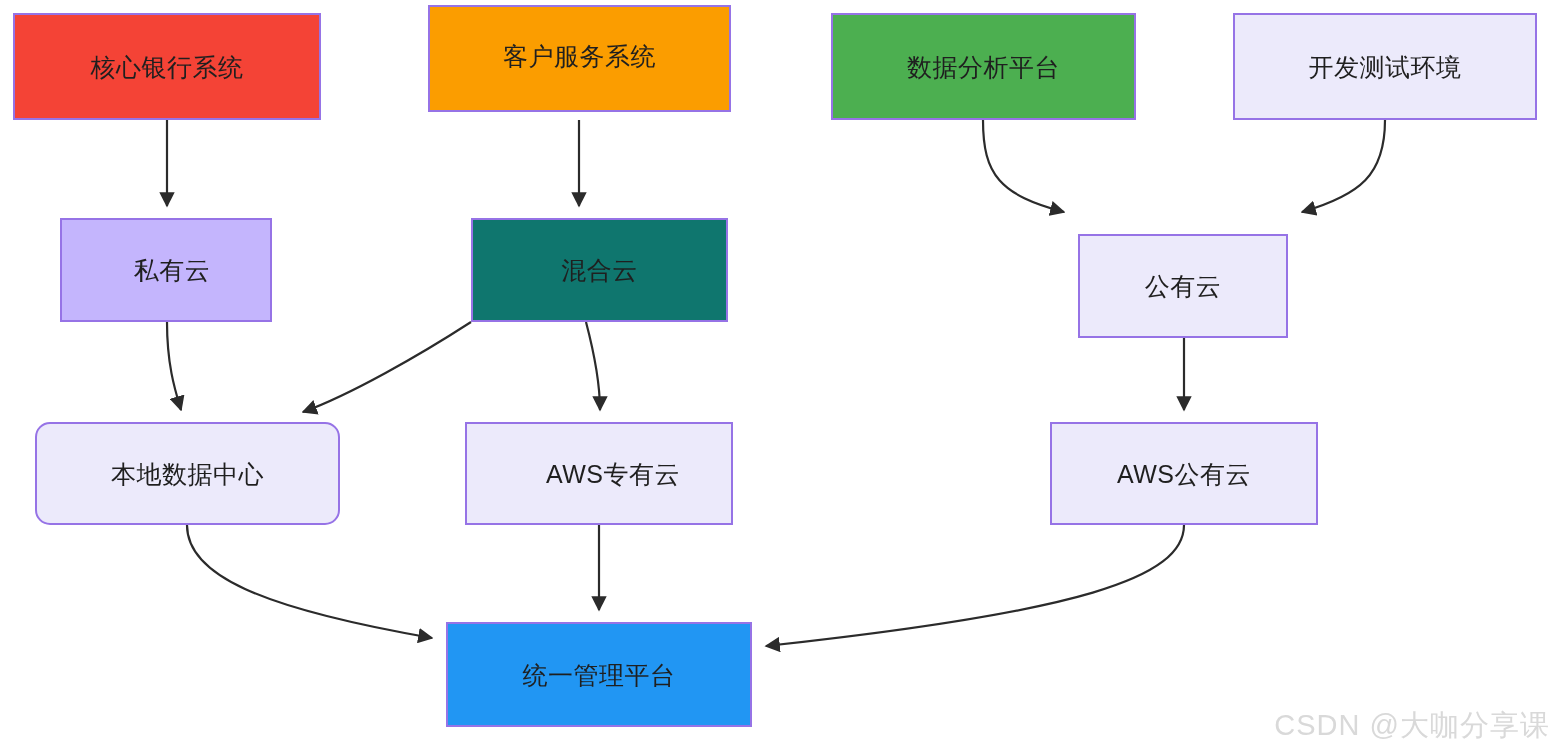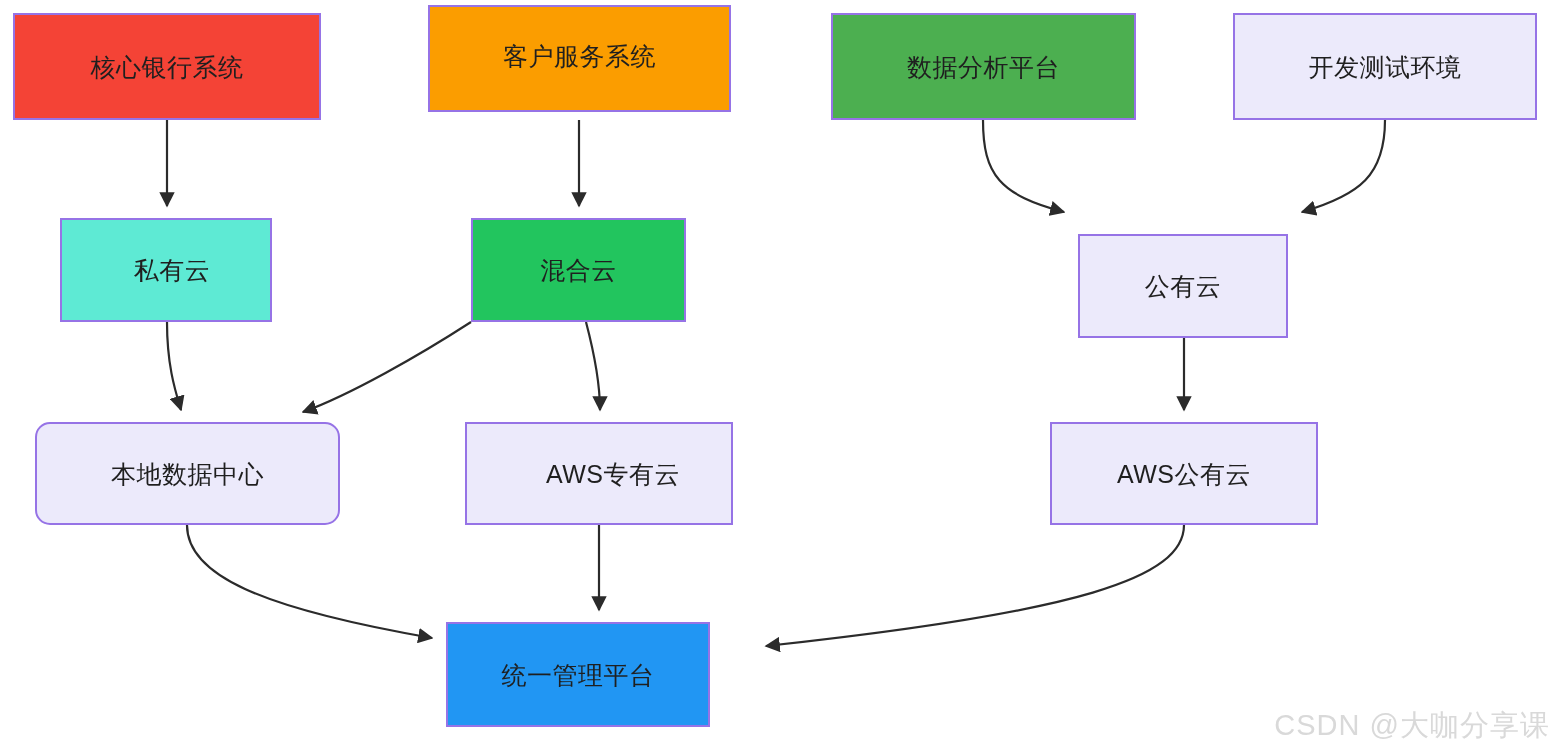--- a/index.html
+++ b/index.html
@@ -90,37 +90,37 @@
   </div>
   <div class="node fill-orange" style="left: 428px; top: 5px; width: 303px; height: 107px; background: rgb(251, 157, 0); border-color: rgb(150, 115, 230); font-family: Liberation Mono, monospace;">
     <span class="node-label">客户服务系统</span>
   </div>
   <div class="node fill-green" style="left: 831px; top: 13px; width: 305px; height: 107px; background: rgb(76, 175, 80); border-color: rgb(150, 115, 230);">
     <span class="node-label">数据分析平台</span>
   </div>
   <div class="node fill-lavender" style="left: 1233px; top: 13px; width: 304px; height: 107px; background: rgb(236, 234, 251); border-color: rgb(150, 115, 230);">
     <span class="node-label">开发测试环境</span>
   </div>
-  <div class="node fill-lavender" style="left: 60px; top: 218px; width: 212px; height: 104px; background: #5eead4; border-color: rgb(150, 115, 230); padding-left: 12px;">
+  <div class="node fill-lavender" style="left: 60px; top: 218px; width: 212px; height: 104px; background: #c4b5fd; border-color: rgb(150, 115, 230); padding-left: 12px;">
     <span class="node-label">私有云</span>
   </div>
-  <div class="node fill-lavender" style="left: 471px; top: 218px; width: 215px; height: 104px; background: #22c55e; border-color: rgb(150, 115, 230);">
+  <div class="node fill-lavender" style="left: 471px; top: 218px; width: 257px; height: 104px; background: #0f766e; border-color: rgb(150, 115, 230);">
     <span class="node-label">混合云</span>
   </div>
   <div class="node fill-lavender" style="left: 1078px; top: 234px; width: 210px; height: 104px; background: rgb(236, 234, 251); border-color: rgb(150, 115, 230);">
     <span class="node-label">公有云</span>
   </div>
   <div class="node fill-lavender" style="left: 35px; top: 422px; width: 305px; height: 103px; background: rgb(236, 234, 251); border-color: rgb(150, 115, 230); border-radius: 15px;">
     <span class="node-label">本地数据中心</span>
   </div>
   <div class="node fill-lavender" style="left: 465px; top: 422px; width: 268px; height: 103px; background: rgb(236, 234, 251); border-color: rgb(150, 115, 230); padding-left: 28px;">
     <span class="node-label">AWS专有云</span>
   </div>
   <div class="node fill-lavender" style="left: 1050px; top: 422px; width: 268px; height: 103px; background: rgb(236, 234, 251); border-color: rgb(150, 115, 230);">
     <span class="node-label">AWS公有云</span>
   </div>
-  <div class="node fill-blue" style="left: 446px; top: 622px; width: 264px; height: 105px; background: rgb(33, 150, 243); border-color: rgb(150, 115, 230);">
+  <div class="node fill-blue" style="left: 446px; top: 622px; width: 306px; height: 105px; background: rgb(33, 150, 243); border-color: rgb(150, 115, 230);">
     <span class="node-label">统一管理平台</span>
   </div>
 
   <div id="watermark" style="color: rgb(217, 217, 217);">CSDN @大咖分享课</div>
 
 </div>
 
 </body></html>

